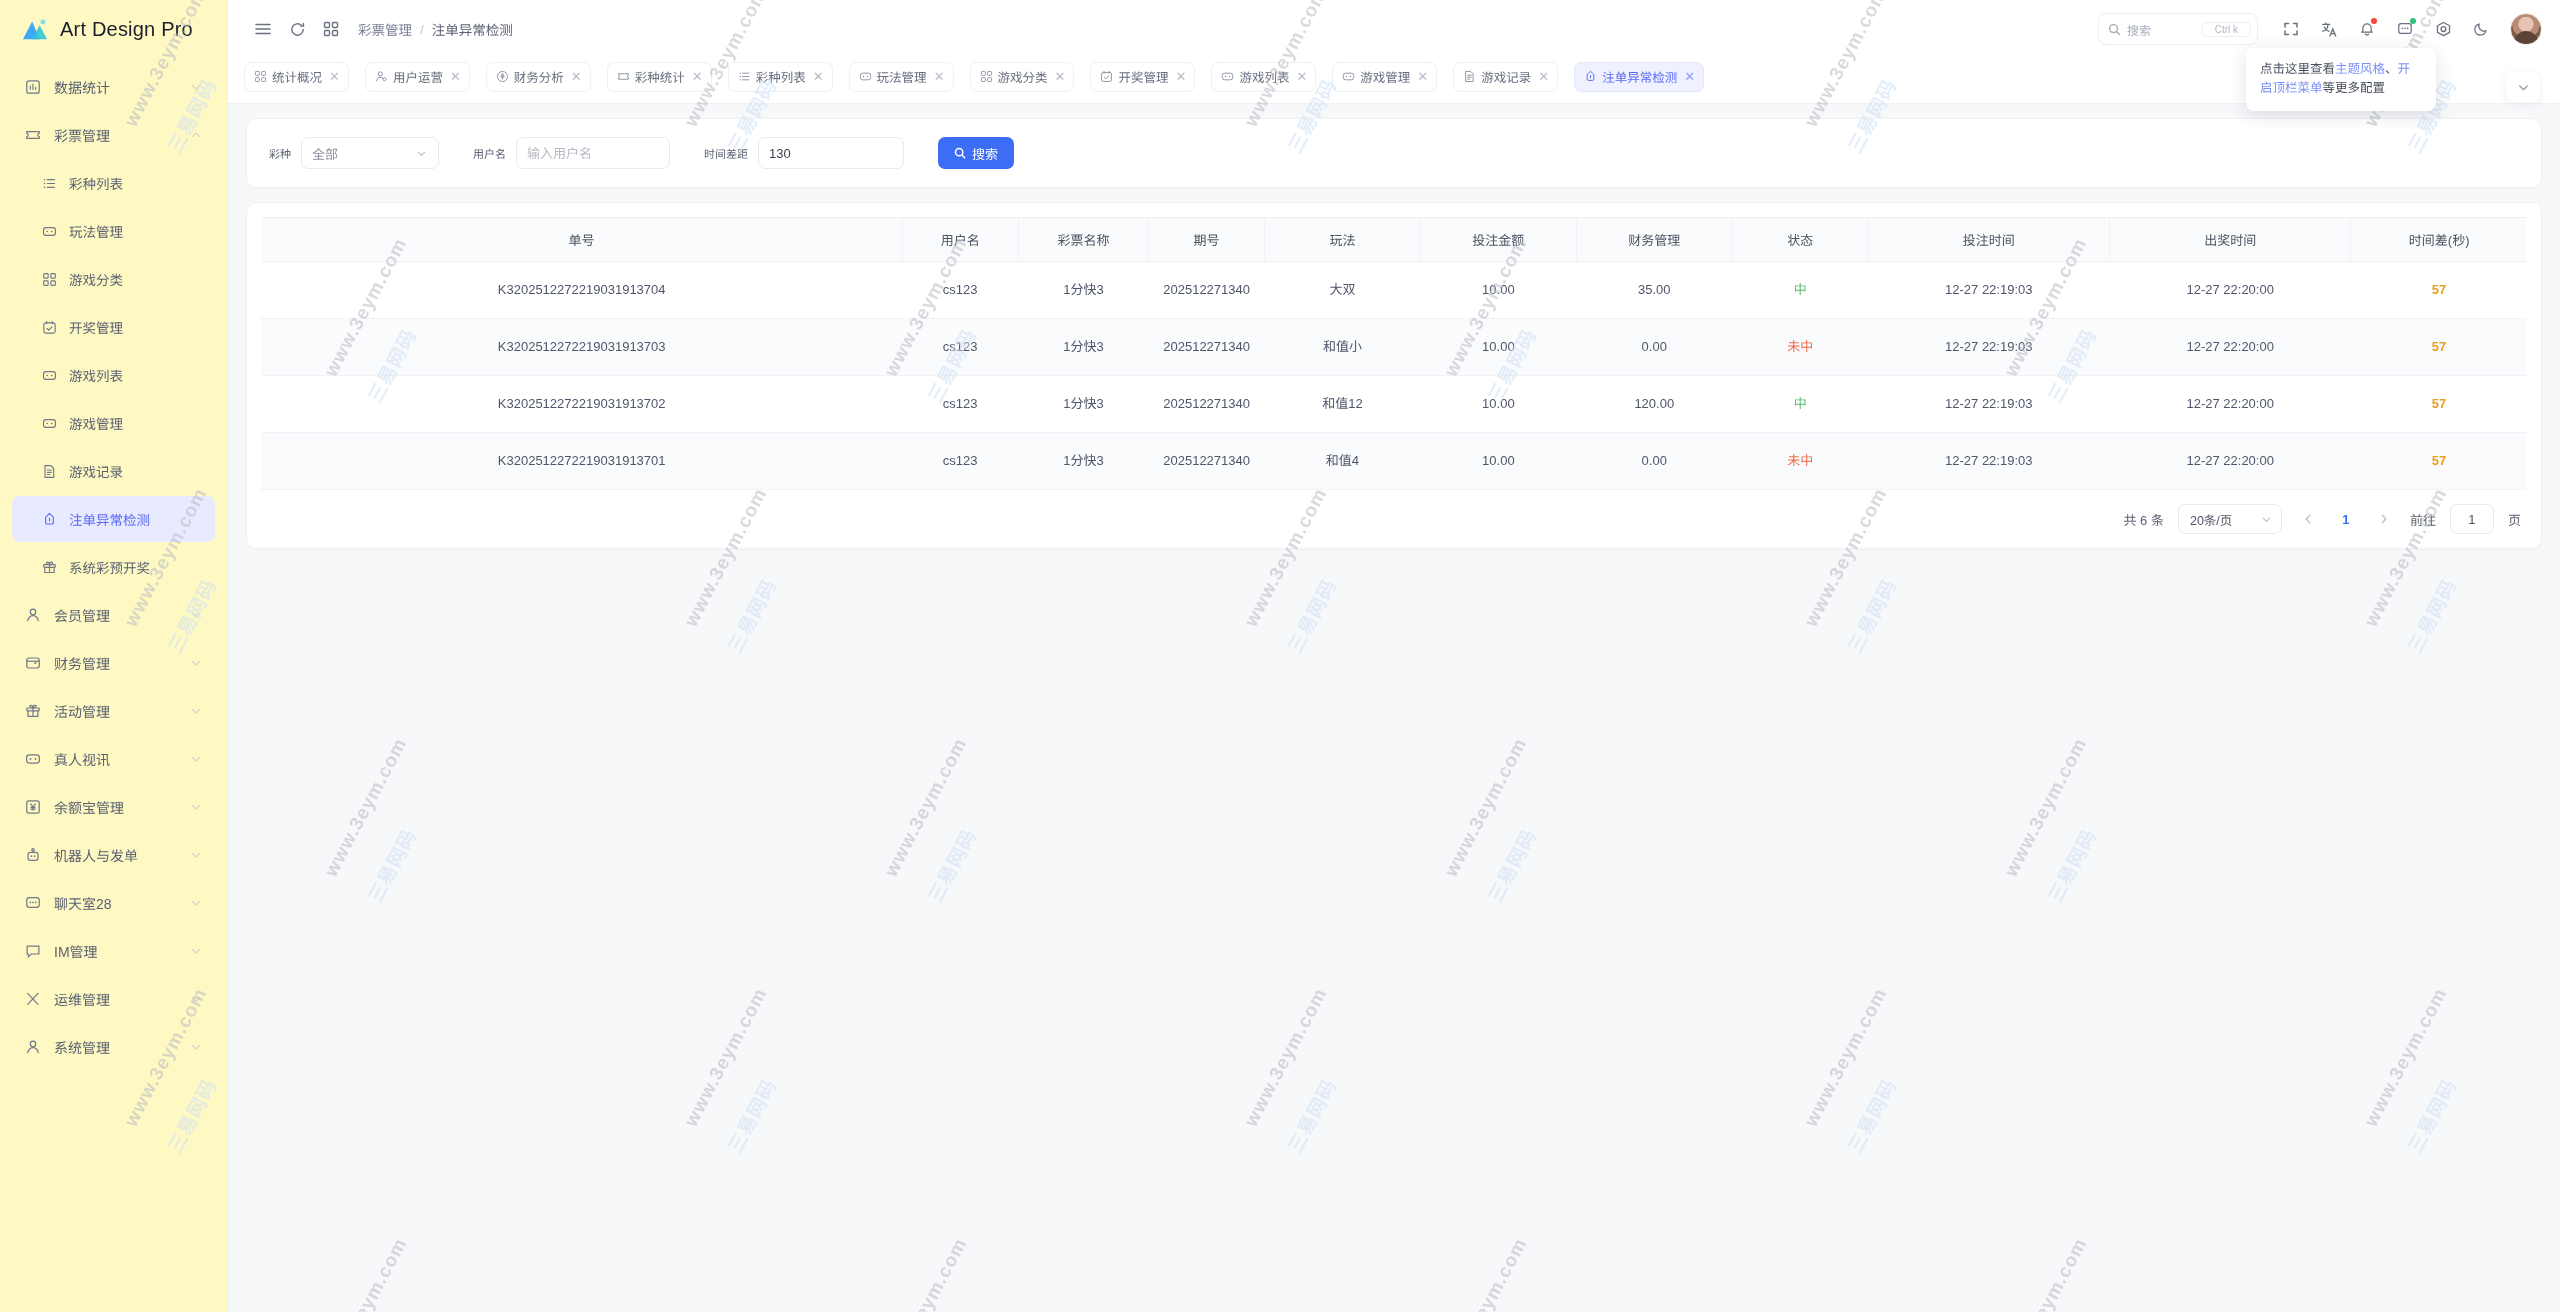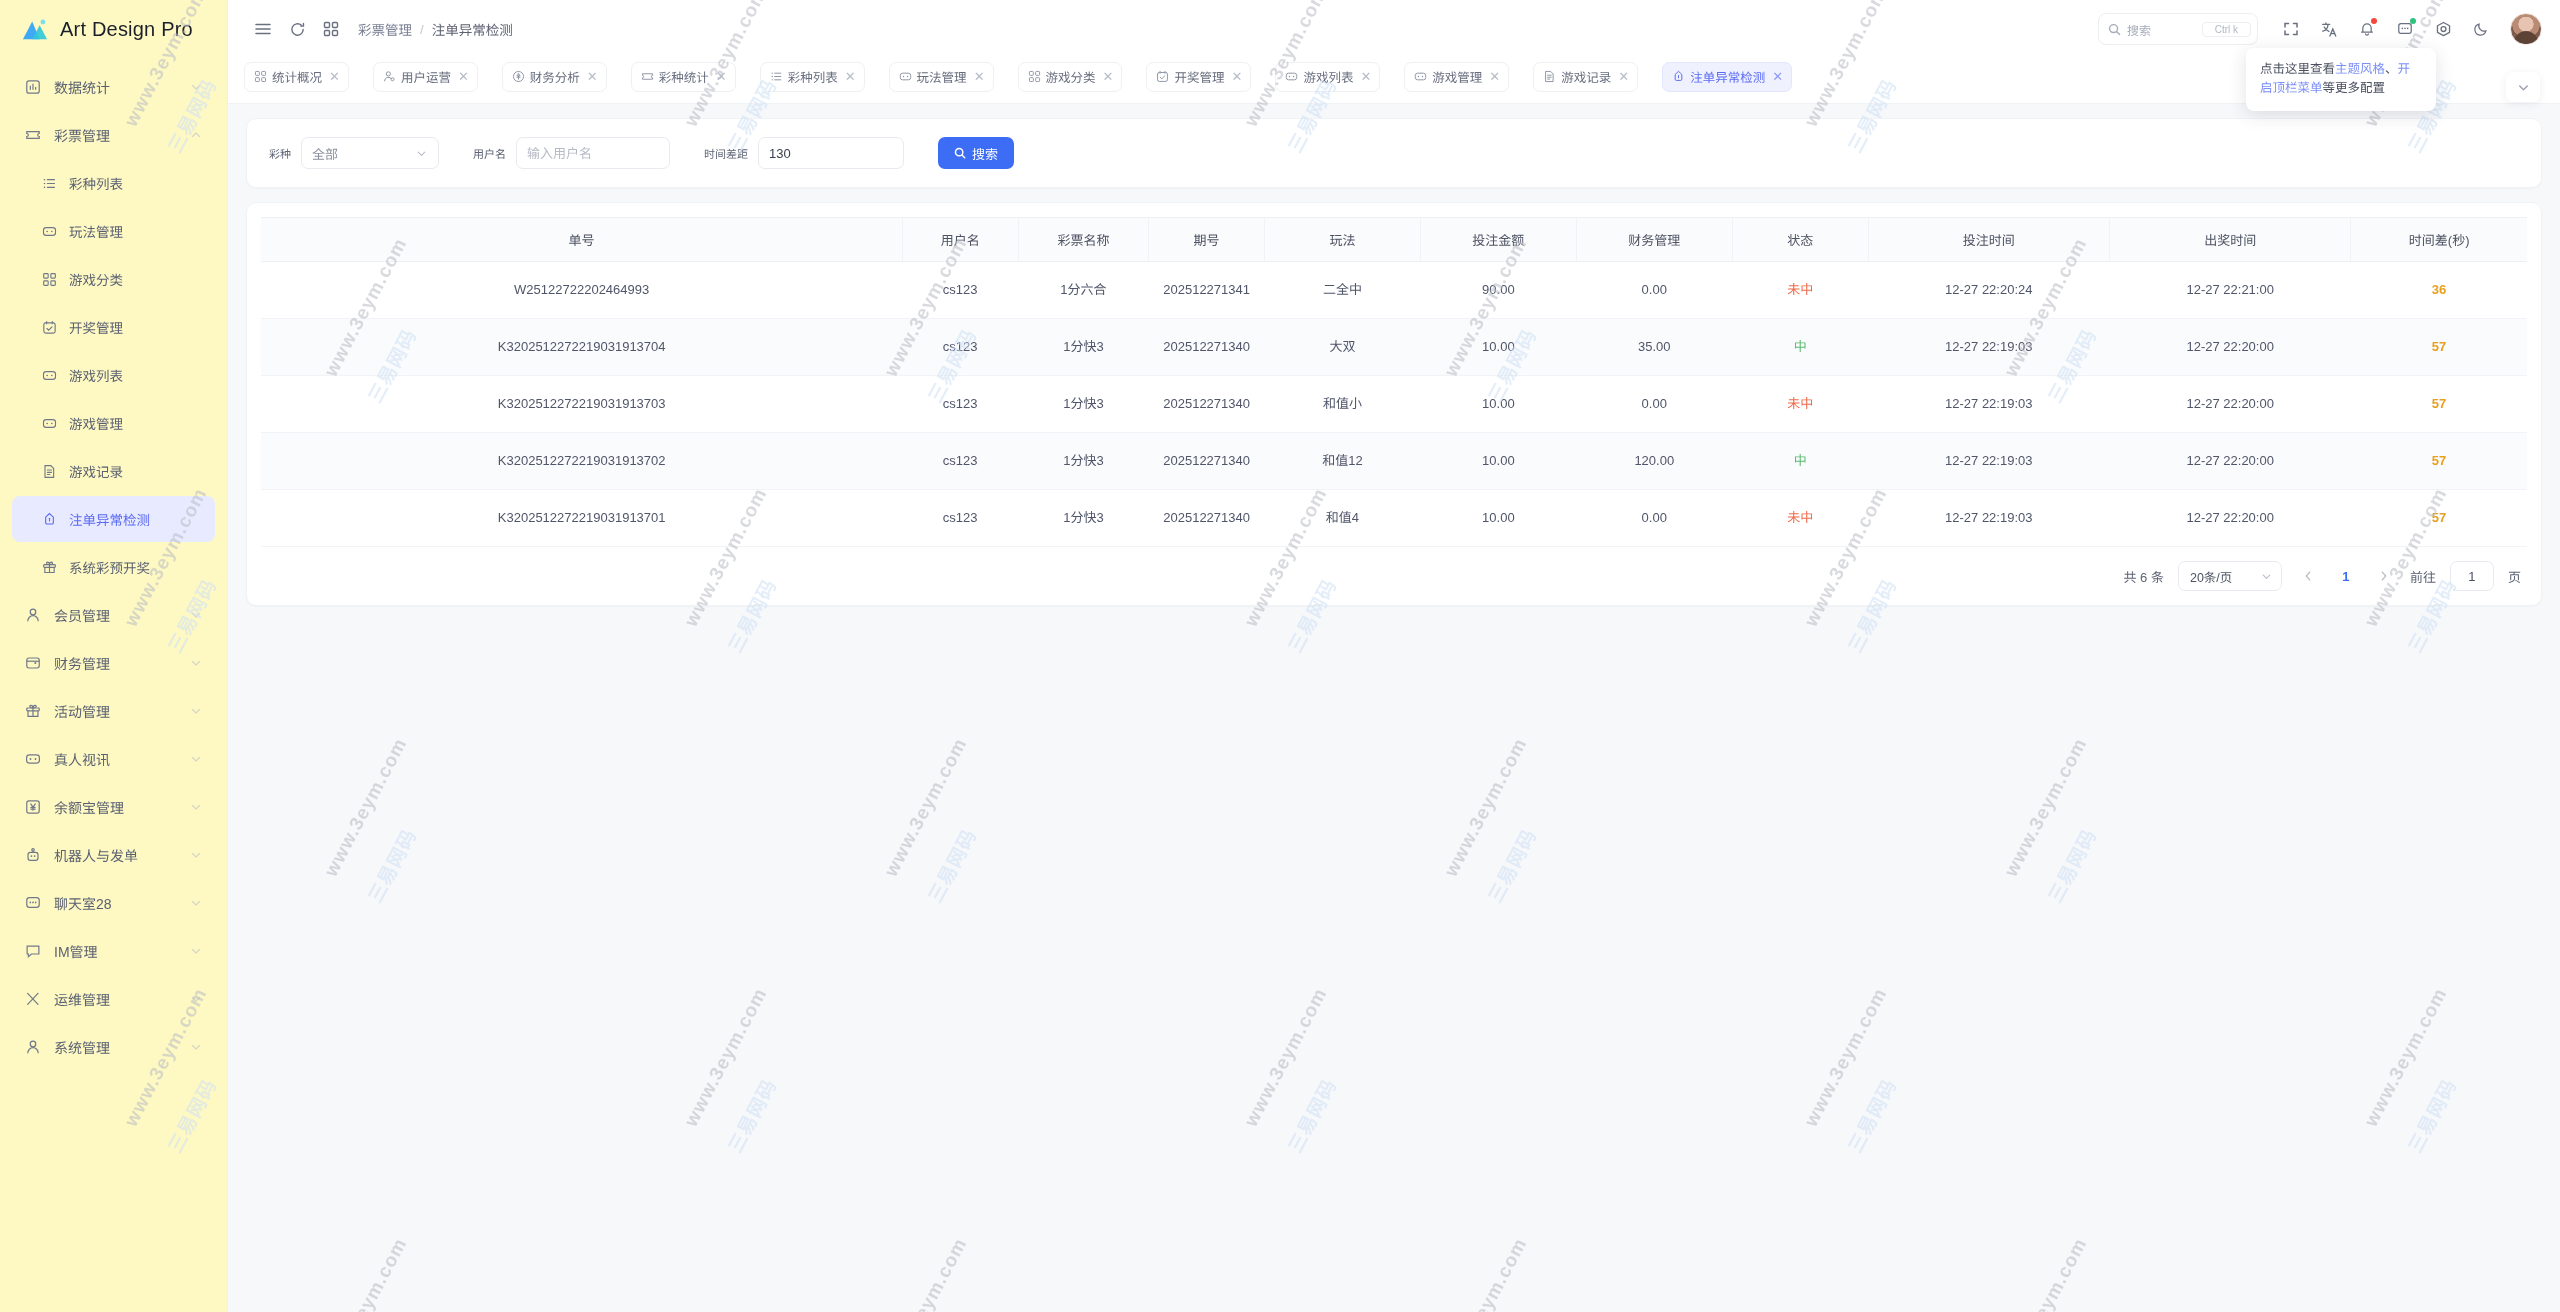--- a/index.html
+++ b/index.html
@@ -112,21 +112,21 @@
   #tooltip .hl { color: #7b8ff7; }
   #collapse-chip {
     position: absolute; top: 72px; right: 20px; width: 34px; height: 30px;
     background:#fff; border-radius: 7px; box-shadow: 0 2px 9px rgba(40,50,80,.08);
     display:flex; align-items:center; justify-content:center; color:#9aa0ae; z-index:70; cursor:pointer;
   }
 
   
   #tabbar {
     height: 46px; background: #fff; display: flex; align-items: center;
-    gap: 24px; padding: 0 16px 8px 16px; position: relative; z-index: 25;
+    gap: 16px; padding: 0 16px 8px 16px; position: relative; z-index: 25;
     border-bottom: 1px solid #f1f2f5;
   }
   .tab {
     height: 30px; border: 1px solid #eef0f4; border-radius: 7px; background:#fff;
     display: flex; align-items: center; gap: 5px; padding: 0 8px 0 9px;
     font-size: 12.5px; color: #676d7e; white-space: nowrap; cursor: pointer;
   }
   .tab .tico { width: 13px; height: 13px; flex:none; color:#8e94a4; }
   .tab .x { color: #b7bcc7; font-size: 13px; line-height: 1; margin-left: 2px; }
   .tab.active { background: #eff1ff; border-color: #e2e6ff; color: #5b6bf3; }
@@ -707,33 +707,20 @@
                 <th>玩法</th>
                 <th>投注金额</th>
                 <th>财务管理</th>
                 <th>状态</th>
                 <th>投注时间</th>
                 <th>出奖时间</th>
                 <th>时间差(秒)</th>
               </tr>
             </thead>
           <tbody id="tbody">
-              <tr>
-                <td>W25122722202464993</td>
-                <td>cs123</td>
-                <td>1分六合</td>
-                <td>202512271341</td>
-                <td>二全中</td>
-                <td>90.00</td>
-                <td>0.00</td>
-                <td><span class="st-lose">未中</span></td>
-                <td>12-27 22:20:24</td>
-                <td>12-27 22:21:00</td>
-                <td class="warn">36</td>
-              </tr>
               <tr>
                 <td>K3202512272219031913704</td>
                 <td>cs123</td>
                 <td>1分快3</td>
                 <td>202512271340</td>
                 <td>大双</td>
                 <td>10.00</td>
                 <td>35.00</td>
                 <td><span class="st-win">中</span></td>
                 <td>12-27 22:19:03</td>

